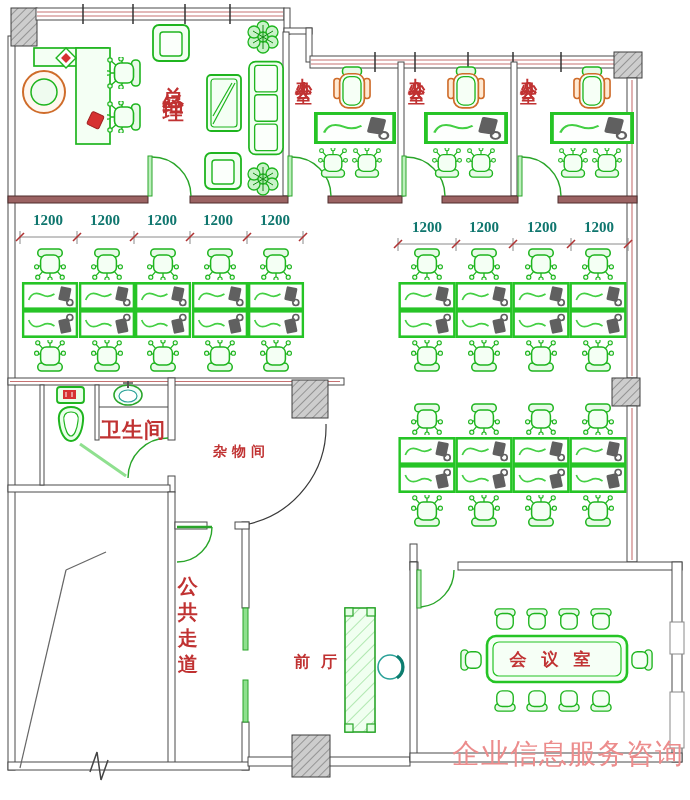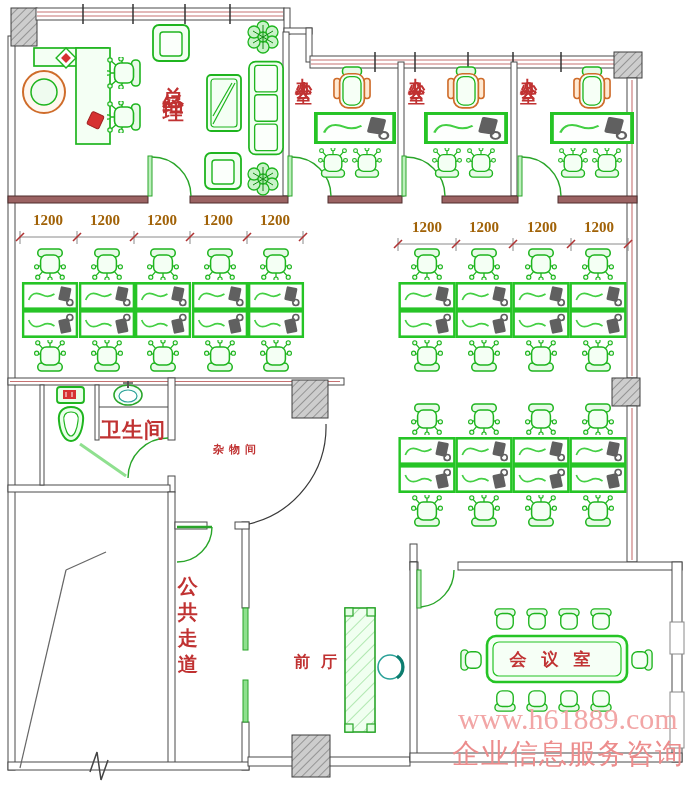--- a/index.html
+++ b/index.html
@@ -2,21 +2,21 @@
 <html><head>
 <meta charset="utf-8">
 <style>
   html,body{margin:0;padding:0;background:#ffffff;}
   #plan{position:relative;width:690px;height:800px;background:#ffffff;overflow:hidden;
         font-family:"Liberation Sans",sans-serif;}
   #plan svg{position:absolute;left:0;top:0;}
   .lbl{position:absolute;color:#c03232;font-weight:bold;line-height:1.06;white-space:nowrap;
        font-family:"Liberation Sans",sans-serif;}
   .vert{writing-mode:vertical-rl;text-orientation:upright;}
-  .dim{position:absolute;color:#a16207;font-family:"Liberation Serif",serif;font-weight:bold;
+  .dim{position:absolute;color:#0f766e;font-family:"Liberation Serif",serif;font-weight:bold;
        font-size:15px;width:50px;text-align:center;}
   .wm1{position:absolute;color:#f2a6a6;font-family:"Liberation Serif",serif;font-size:30px;}
   .wm2{position:absolute;color:#ec8c8c;font-family:"Liberation Serif",serif;font-size:28px;letter-spacing:1px;}
 </style>
 </head>
 <body>
 
 <div id="plan">
 <svg width="690" height="800" viewBox="0 0 690 800">
   <defs>
@@ -426,30 +426,29 @@
     <use href="#cchair" x="458" y="649" width="26" height="22" transform="rotate(-90 471 660)"></use>
     <use href="#cchair" x="629" y="649" width="26" height="22" transform="rotate(90 642 660)"></use>
   </g>
 </svg>
 
 <div class="lbl vert" style="left:162px;top:70px;font-size:21px;letter-spacing:7px;">总经理</div>
 <div class="lbl vert" style="left:294px;top:64px;font-size:17px;letter-spacing:5px;">办公室1</div>
 <div class="lbl vert" style="left:407px;top:64px;font-size:17px;letter-spacing:5px;">办公室2</div>
 <div class="lbl vert" style="left:519px;top:64px;font-size:17px;letter-spacing:5px;">办公室3</div>
 <div class="lbl" style="left:100px;top:419px;font-size:21px;letter-spacing:1px;">卫生间</div>
-<div class="lbl" style="left:213px;top:444px;font-size:11px;letter-spacing:5px;">杂物间</div>
+<div class="lbl" style="left:213px;top:444px;font-size:14px;letter-spacing:5px;">杂物间</div>
 <div class="lbl vert" style="left:177px;top:560px;font-size:20px;letter-spacing:26px;">公共走道</div>
 <div class="lbl" style="left:294px;top:654px;font-size:16px;letter-spacing:11px;">前厅</div>
 <div class="lbl" style="left:487px;top:651px;width:126px;text-align:center;font-size:17px;letter-spacing:15px;text-indent:15px;">会议室</div>
 
 <div class="dim" style="left:23px;top:212px;">1200</div>
 <div class="dim" style="left:80px;top:212px;">1200</div>
 <div class="dim" style="left:137px;top:212px;">1200</div>
 <div class="dim" style="left:193px;top:212px;">1200</div>
 <div class="dim" style="left:250px;top:212px;">1200</div>
 <div class="dim" style="left:402px;top:219px;">1200</div>
 <div class="dim" style="left:459px;top:219px;">1200</div>
 <div class="dim" style="left:517px;top:219px;">1200</div>
 <div class="dim" style="left:574px;top:219px;">1200</div>
 
-<div class="wm1" style="left:458px;top:702px;">www.h61889.com</div>
 <div class="wm2" style="left:452px;top:735px;">企业信息服务咨询</div>
 </div>
 
 </body></html>

